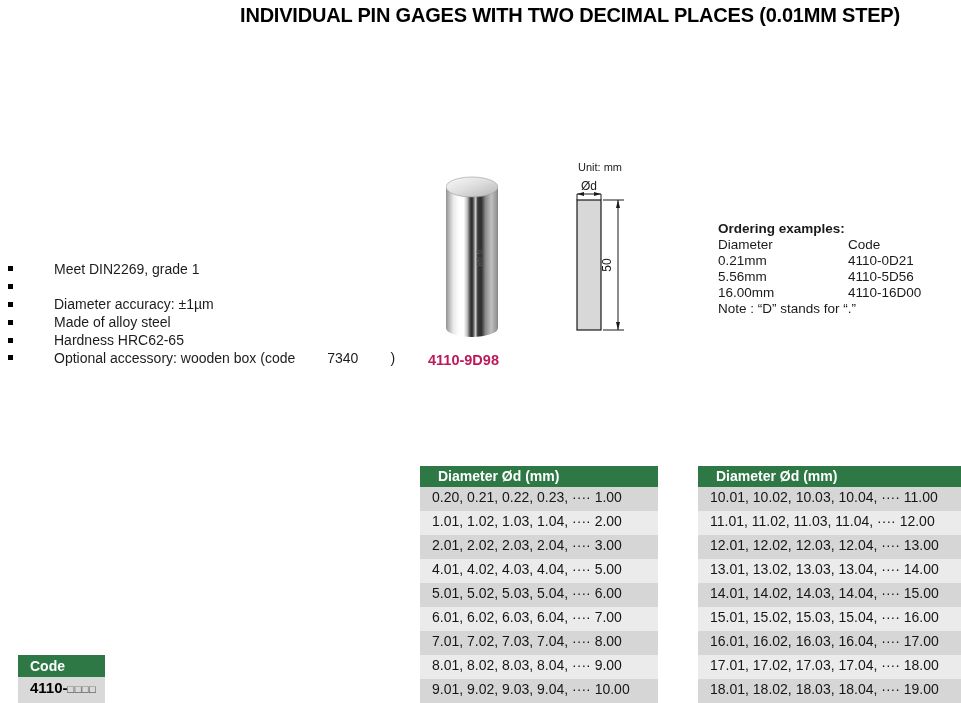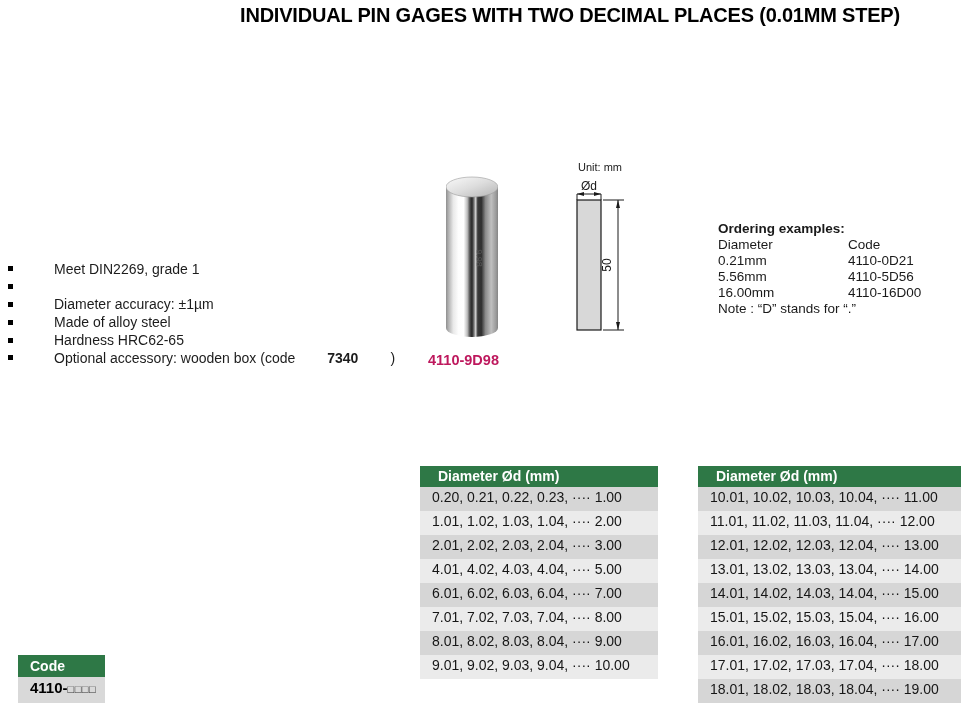--- a/index.html
+++ b/index.html
@@ -8,21 +8,21 @@
 
   
   .title{position:absolute;left:180px;top:4px;width:780px;text-align:center;
          font-size:20px;font-weight:bold;color:#000;letter-spacing:-0.2px;white-space:nowrap;}
 
   
   .features{position:absolute;left:8px;top:260px;margin:0;padding:0;list-style:none;
             font-size:14px;color:#1c1c1c;}
   .features li{display:flex;align-items:center;height:17.8px;white-space:nowrap;gap:32px;}
   .features .bullet{width:5px;height:5px;background:#000;margin-right:9px;flex:none;}
-  .features b{font-weight:bold;}
+  .features b{font-weight:normal;}
 
   
   .pin-photo{position:absolute;left:446px;top:176px;width:52px;height:163px;}
   .pin-model{position:absolute;left:428px;top:352px;font-size:14.5px;font-weight:bold;
              color:#be185d;white-space:nowrap;}
 
   
   .drawing{position:absolute;left:550px;top:155px;width:100px;height:185px;}
   .drawing text{font-family:"Liberation Sans",sans-serif;fill:#1a1a1a;}
 
@@ -166,20 +166,21 @@
     <div class="o-note">Note : “D”  stands for “.”</div>
   </div>
 
   <div class="dtable dtable-0">
     <div class="t-header">Diameter Ød (mm)</div>
     <div class="t-body">
         <div class="t-row">0.20, 0.21, 0.22, 0.23, ···· 1.00</div>
         <div class="t-row">1.01, 1.02, 1.03, 1.04, ···· 2.00</div>
         <div class="t-row">2.01, 2.02, 2.03, 2.04, ···· 3.00</div>
         <div class="t-row">4.01, 4.02, 4.03, 4.04, ···· 5.00</div>
+        <div class="t-row">5.01, 5.02, 5.03, 5.04, ···· 6.00</div>
         <div class="t-row">6.01, 6.02, 6.03, 6.04, ···· 7.00</div>
         <div class="t-row">7.01, 7.02, 7.03, 7.04, ···· 8.00</div>
         <div class="t-row">8.01, 8.02, 8.03, 8.04, ···· 9.00</div>
         <div class="t-row">9.01, 9.02, 9.03, 9.04, ···· 10.00</div>
       </div>
   </div>
   <div class="dtable dtable-1">
     <div class="t-header">Diameter Ød (mm)</div>
     <div class="t-body">
         <div class="t-row">10.01, 10.02, 10.03, 10.04, ···· 11.00</div>

